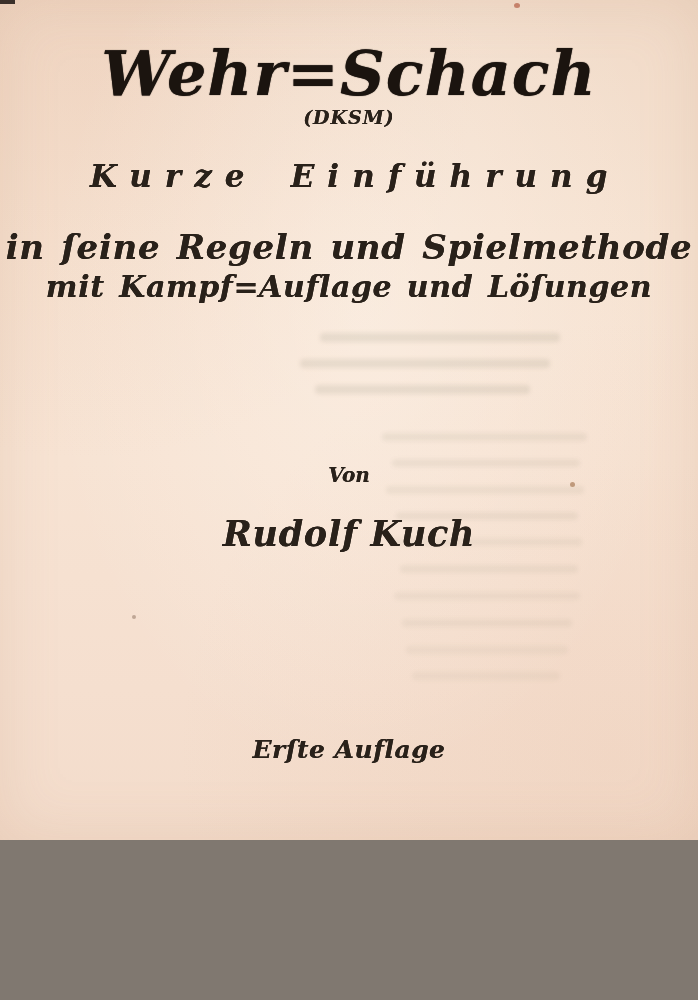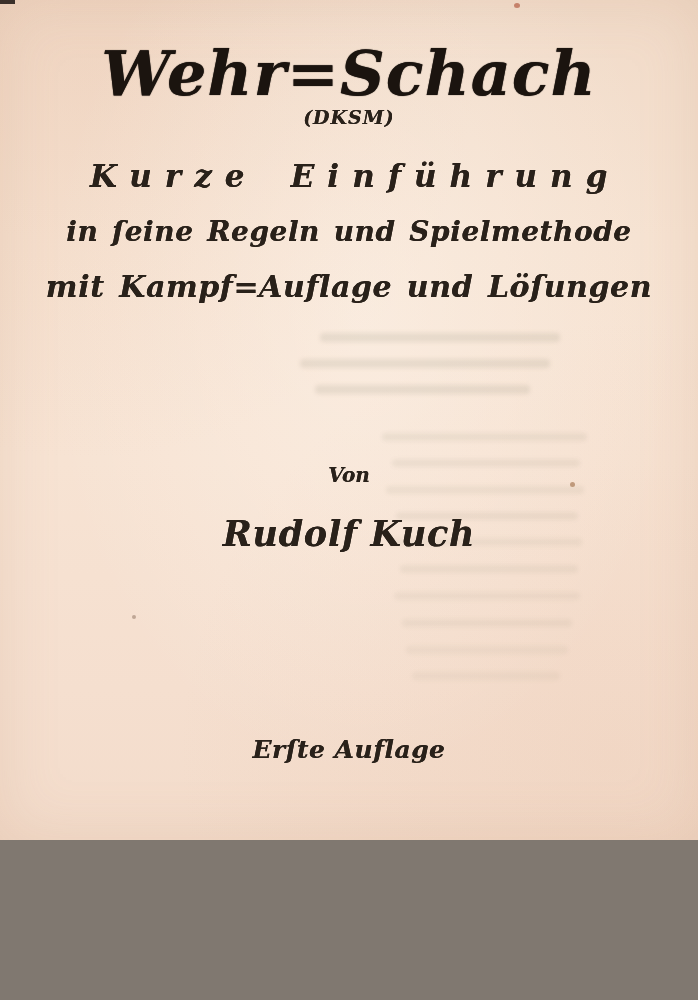--- a/index.html
+++ b/index.html
@@ -34,21 +34,21 @@
   }
   .title {
     top: 1px;
     font-size: 62px;
     letter-spacing: 1px;
     color: #1b140f;
     text-shadow: 0 0 1px #1b140f;
   }
   .abbr      { top: 108px;  font-size: 19px; letter-spacing: 1px; }
   .sub1      { top: 161px; font-size: 31px; letter-spacing: 0.42em; word-spacing: 0.30em; margin-left: 0.2em; }
-  .sub2      { top: 218px; font-size: 28px; letter-spacing: 0.02em; word-spacing: 0.12em; }
+  .sub2      { top: 230px; font-size: 34px; letter-spacing: 0.02em; word-spacing: 0.12em; }
   .sub3      { top: 272px; font-size: 30px; letter-spacing: 0.02em; word-spacing: 0.12em; }
   .byline    { top: 465px; font-size: 20px; }
   .author    { top: 516px; font-size: 35px; letter-spacing: 0.02em; }
   .edition   { top: 737px; font-size: 25px; letter-spacing: 0.02em; }
   .publisher { top: 921px; font-size: 24px; letter-spacing: -0.01em; word-spacing: 0.22em; color: #261e18; }
   .printed   { top: 959px; font-size: 24px; letter-spacing: 0.01em; }
   .rule {
     position: absolute;
     top: 905px;
     left: 11px;

